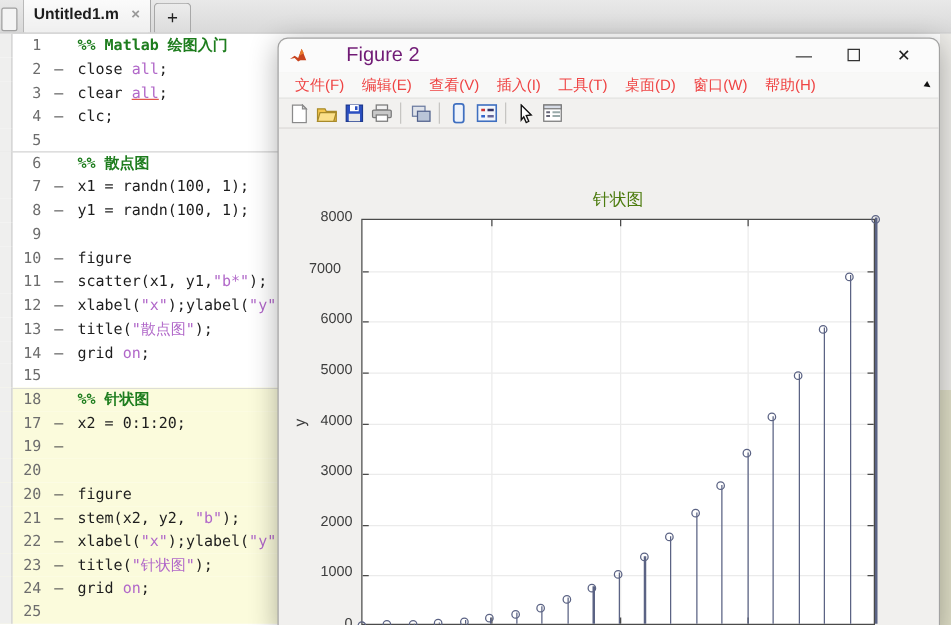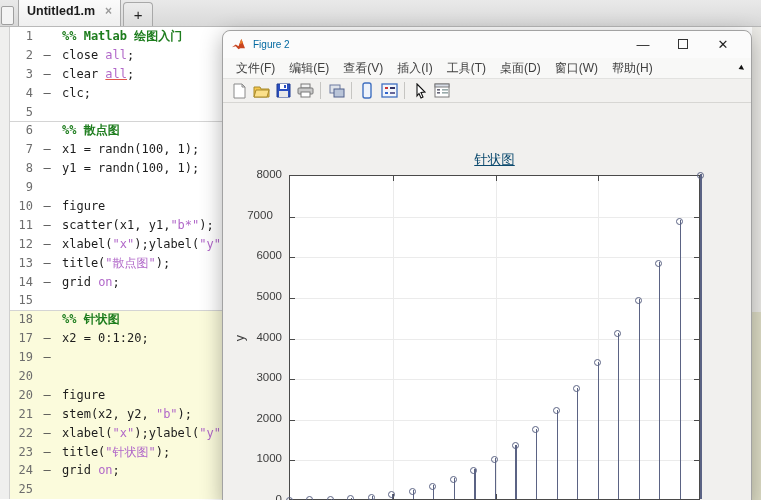--- a/index.html
+++ b/index.html
@@ -33,43 +33,43 @@
 
   .right-strip-top { position:absolute; left:752px; top:27px; width:9px; height:285px; background:#ecebe7; }
   .right-strip-bot { position:absolute; left:752px; top:312px; width:9px; height:188px; background:#deddc6; }
 
   
   .figwin { position:absolute; left:222px; top:30px; width:530px; height:475px;
     background:#f1f0ee; border:1px solid #a2a2a2; border-radius:8px 8px 0 0;
     box-shadow:0 5px 22px rgba(0,0,0,0.30); overflow:hidden; }
   .titlebar { height:27px; background:#fbfbfb; display:flex; align-items:center; padding:0 8px; border-radius:8px 8px 0 0; }
   .mlogo { width:15px; height:13px; margin-right:7px; flex:none; }
-  .wtitle { font-size:10px; color:#0369a1; flex:1; }
+  .wtitle { font-size:16px; color:#701a75; flex:1;margin-left:24px; }
   .wctrls { display:flex; align-items:center; }
   .wbtn { width:40px; text-align:center; font-size:13px; color:#222; }
   .wbtn .sq { display:inline-block; width:10px; height:10px; border:1.2px solid #333; }
   .menubar { height:21px; background:#f8f8f7; display:flex; align-items:center; padding:0 6px; border-bottom:1px solid #e2e2e0; position:relative; }
-  .menu { font-size:12px; color:#404040; padding:0 7px; }
+  .menu { font-size:12px; color:#ef4444; padding:0 7px; }
   .menu-chev { position:absolute; right:6px; top:4px; font-size:10px; color:#111; transform:rotate(35deg); }
   .toolbar { height:24px; background:#f2f1ef; display:flex; align-items:center; padding:0 5px; border-bottom:1px solid #d7d6d3; }
   .tbtn { width:22px; height:20px; display:flex; align-items:center; justify-content:center; }
   .tsep { width:1px; height:17px; background:#c6c5c2; margin:0 4px; }
 
   
   .plotarea { position:relative; width:100%; height:403px; background:#f1f0ee; }
   .axes { position:absolute; left:66px; top:72px; width:411px; height:325px; background:#ffffff; border:1px solid #4a4a4a; }
   .gl-v { position:absolute; top:0; width:1px; height:100%; background:#ebebeb; }
   .gl-h { position:absolute; left:0; height:1px; width:100%; background:#ebebeb; }
   .tick-b { position:absolute; bottom:0; width:1px; height:5px; background:#4a4a4a; }
   .tick-t { position:absolute; top:0; width:1px; height:5px; background:#4a4a4a; }
   .tick-l { position:absolute; left:0; height:1px; width:5px; background:#4a4a4a; }
   .tick-r { position:absolute; right:0; height:1px; width:5px; background:#4a4a4a; }
   .stem { position:absolute; width:1.2px; }
   .marker { position:absolute; width:7px; height:7px; border:1.2px solid; border-radius:50%; background:transparent; }
-  .ptitle { position:absolute; left:66px; top:48px; width:411px; text-align:center; font-size:13.5px; color:#0c4a6e;text-decoration:underline; }
+  .ptitle { position:absolute; left:66px; top:48px; width:411px; text-align:center; font-size:13.5px; color:#4d7c0f; }
   .ylab { position:absolute; left:14px; top:228px; font-size:12.5px; color:#3d3d3d; transform:rotate(-90deg); }
   .ytick { position:absolute; width:44px; text-align:right; font-size:11.5px; color:#3d3d3d; }
 </style>
 </head>
 <body>
 
 <div id="stage">
 
   <div class="tabbar">
     <div class="corner-doc"></div>

